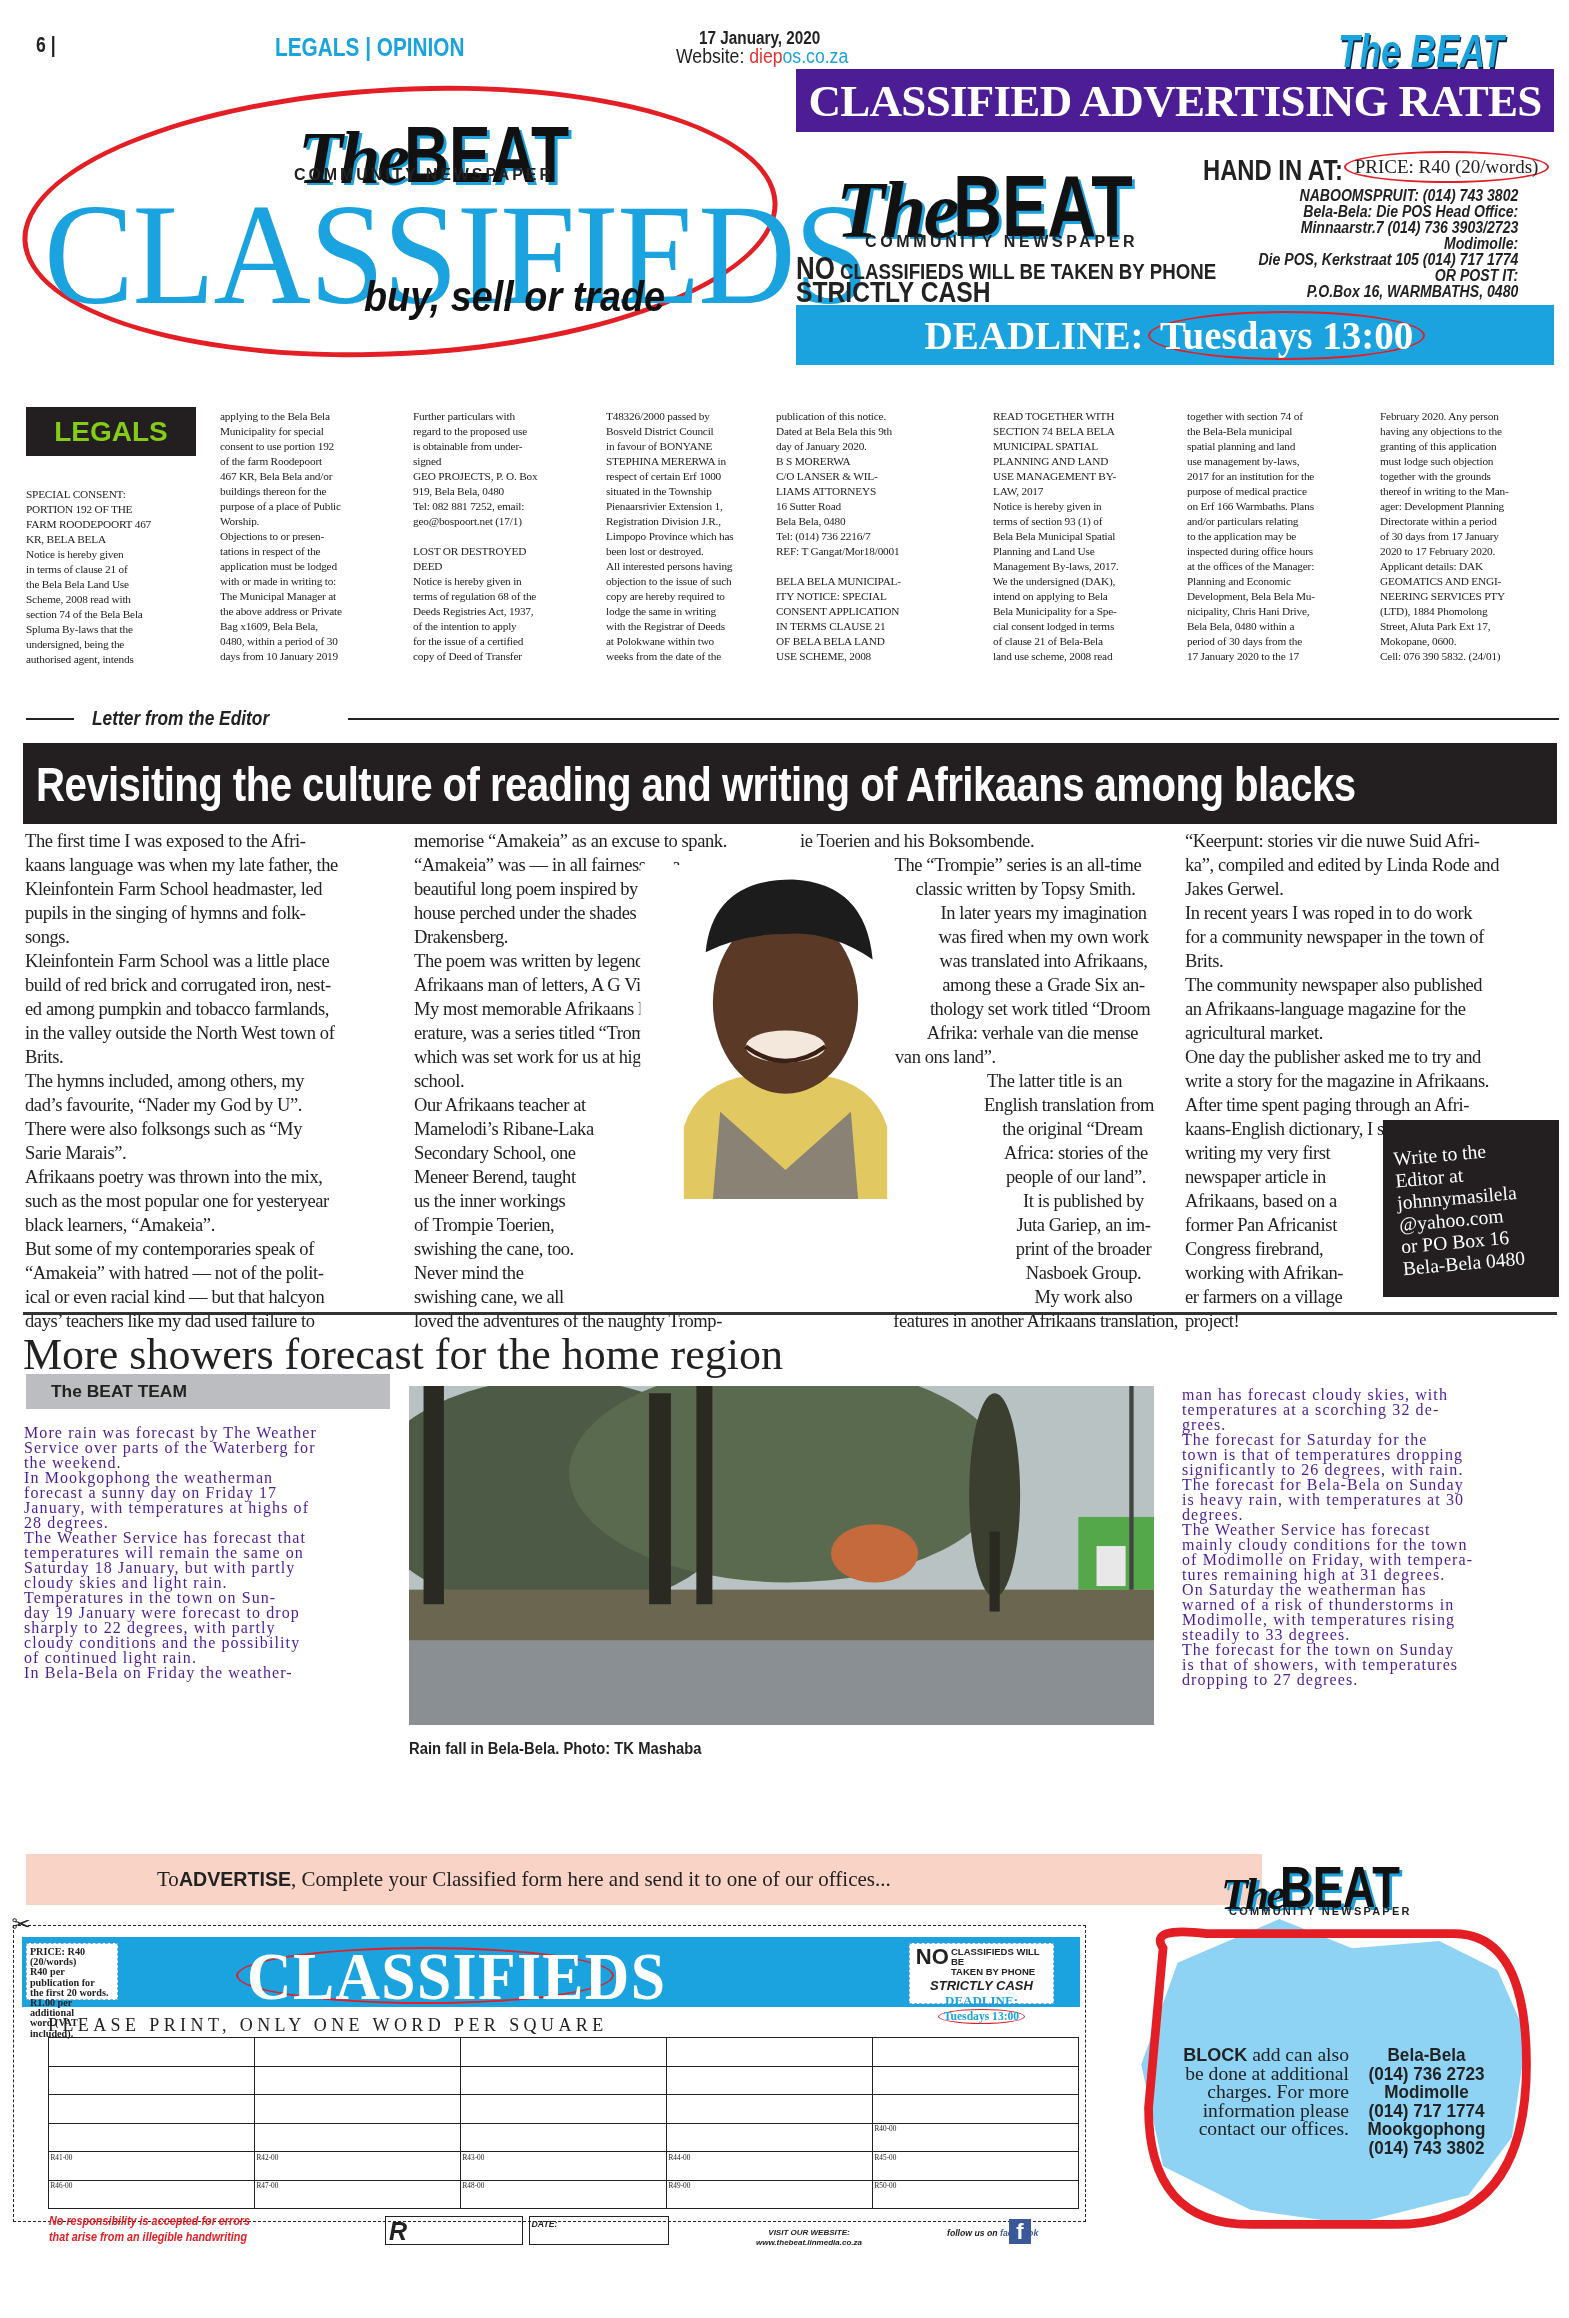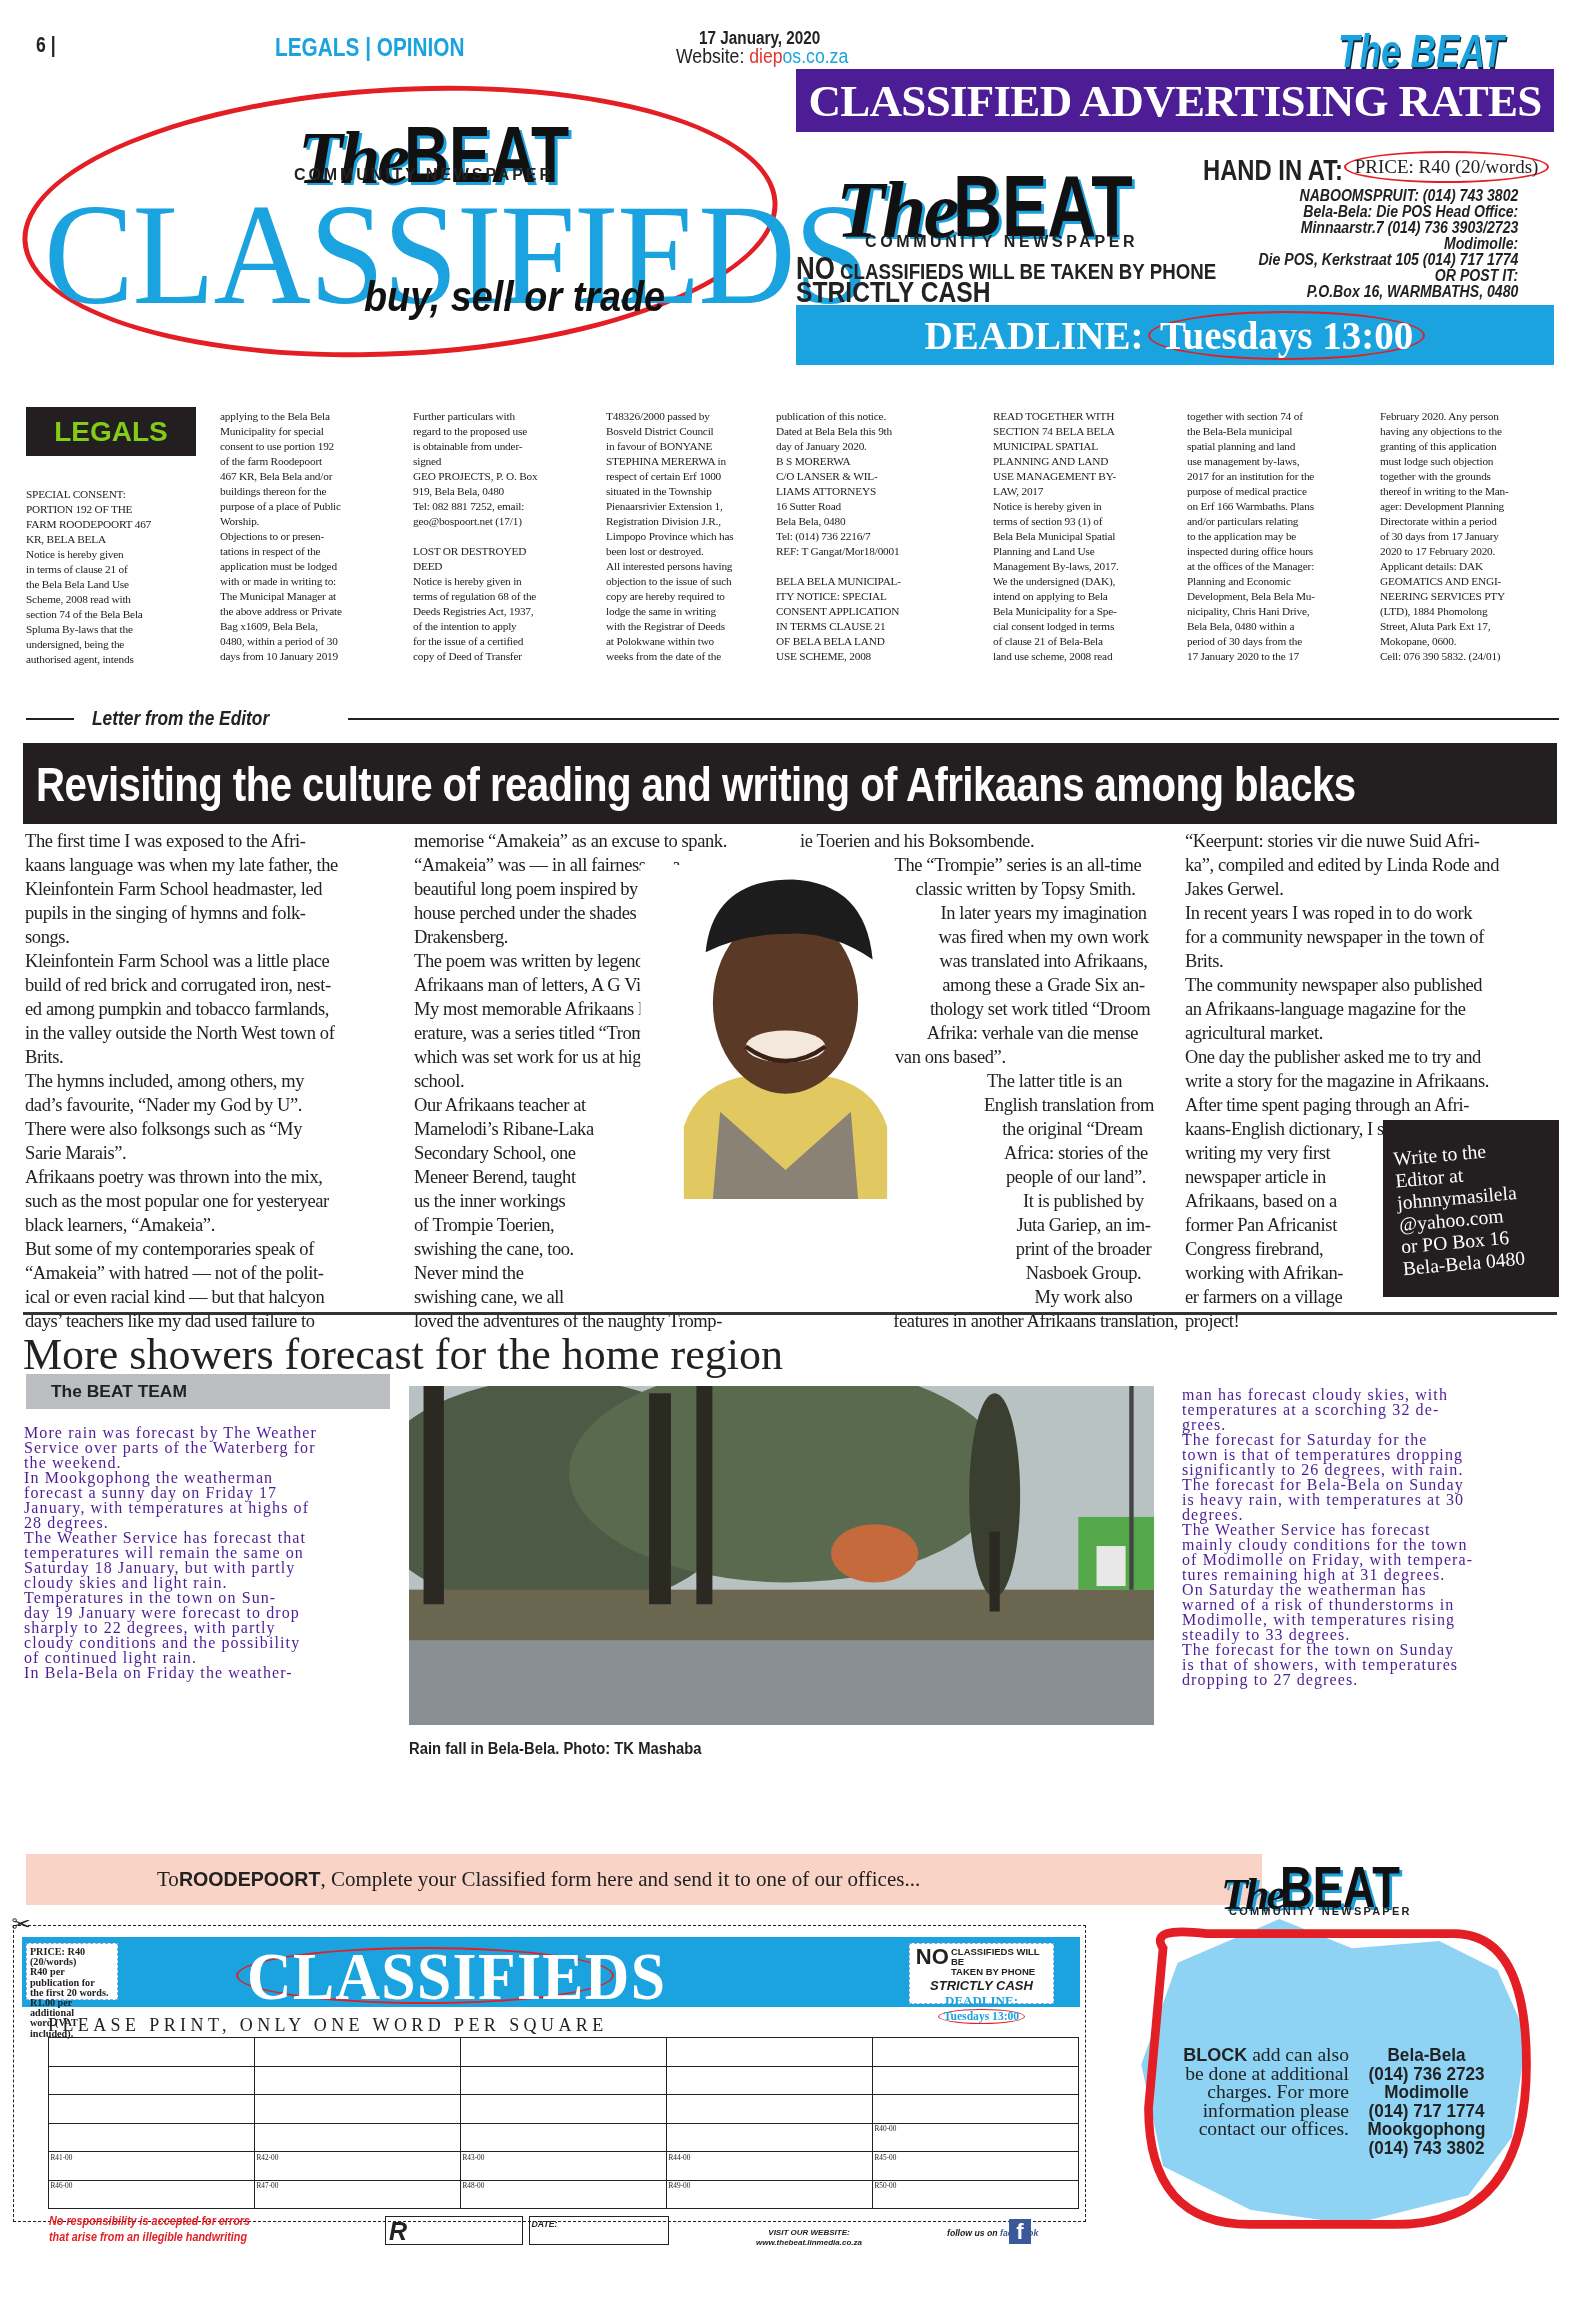--- a/index.html
+++ b/index.html
@@ -360,21 +360,21 @@
 <div class="abs acol" style="left:800px;top:829px;width:378px;text-align:center">
   <div style="text-align:left">ie Toerien and his Boksombende.</div>
   <div style="padding-left:58px">The “Trompie” series is an all-time</div>
   <div style="padding-left:73px">classic written by Topsy Smith.</div>
   <div style="padding-left:109px">In later years my imagination</div>
   <div style="padding-left:109px">was fired when my own work</div>
   <div style="padding-left:109px">was translated into Afrikaans,</div>
   <div style="padding-left:109px">among these a Grade Six an-</div>
   <div style="padding-left:102px">thology set work titled “Droom</div>
   <div style="padding-left:87px">Afrika: verhale van die mense</div>
-  <div style="text-align:left;padding-left:95px">van ons based”.</div>
+  <div style="text-align:left;padding-left:95px">van ons land”.</div>
   <div style="padding-left:131px">The latter title is an</div>
   <div style="padding-left:160px">English translation from</div>
   <div style="padding-left:167px">the original “Dream</div>
   <div style="padding-left:174px">Africa: stories of the</div>
   <div style="padding-left:174px">people of our land”.</div>
   <div style="padding-left:189px">It is published by</div>
   <div style="padding-left:189px">Juta Gariep, an im-</div>
   <div style="padding-left:189px">print of the broader</div>
   <div style="padding-left:189px">Nasboek Group.</div>
   <div style="padding-left:189px">My work also</div>
@@ -474,21 +474,21 @@
 warned of a risk of thunderstorms in
 Modimolle, with temperatures rising
 steadily to 33 degrees.
   The forecast for the town on Sunday
 is that of showers, with temperatures
 dropping to 27 degrees.</p>
   </div>
 
 <div class="abs" id="advert-bar">
   <span>To </span>
-    <b>ROODEPOORT</b>
+    <b>ADVERTISE</b>
     <span>, Complete your Classified form here and send it to one of our offices...</span>
 </div>
 <div class="abs beat-logo" id="bottom-logo">
   <span class="the">The</span>
   <span class="beat">BEAT</span>
 </div>
 <div class="abs" id="bottom-logo-sub">COMMUNITY NEWSPAPER</div>
 
 <div class="abs" id="cut-frame"></div>
 <div class="abs" id="scissors">✂</div>

